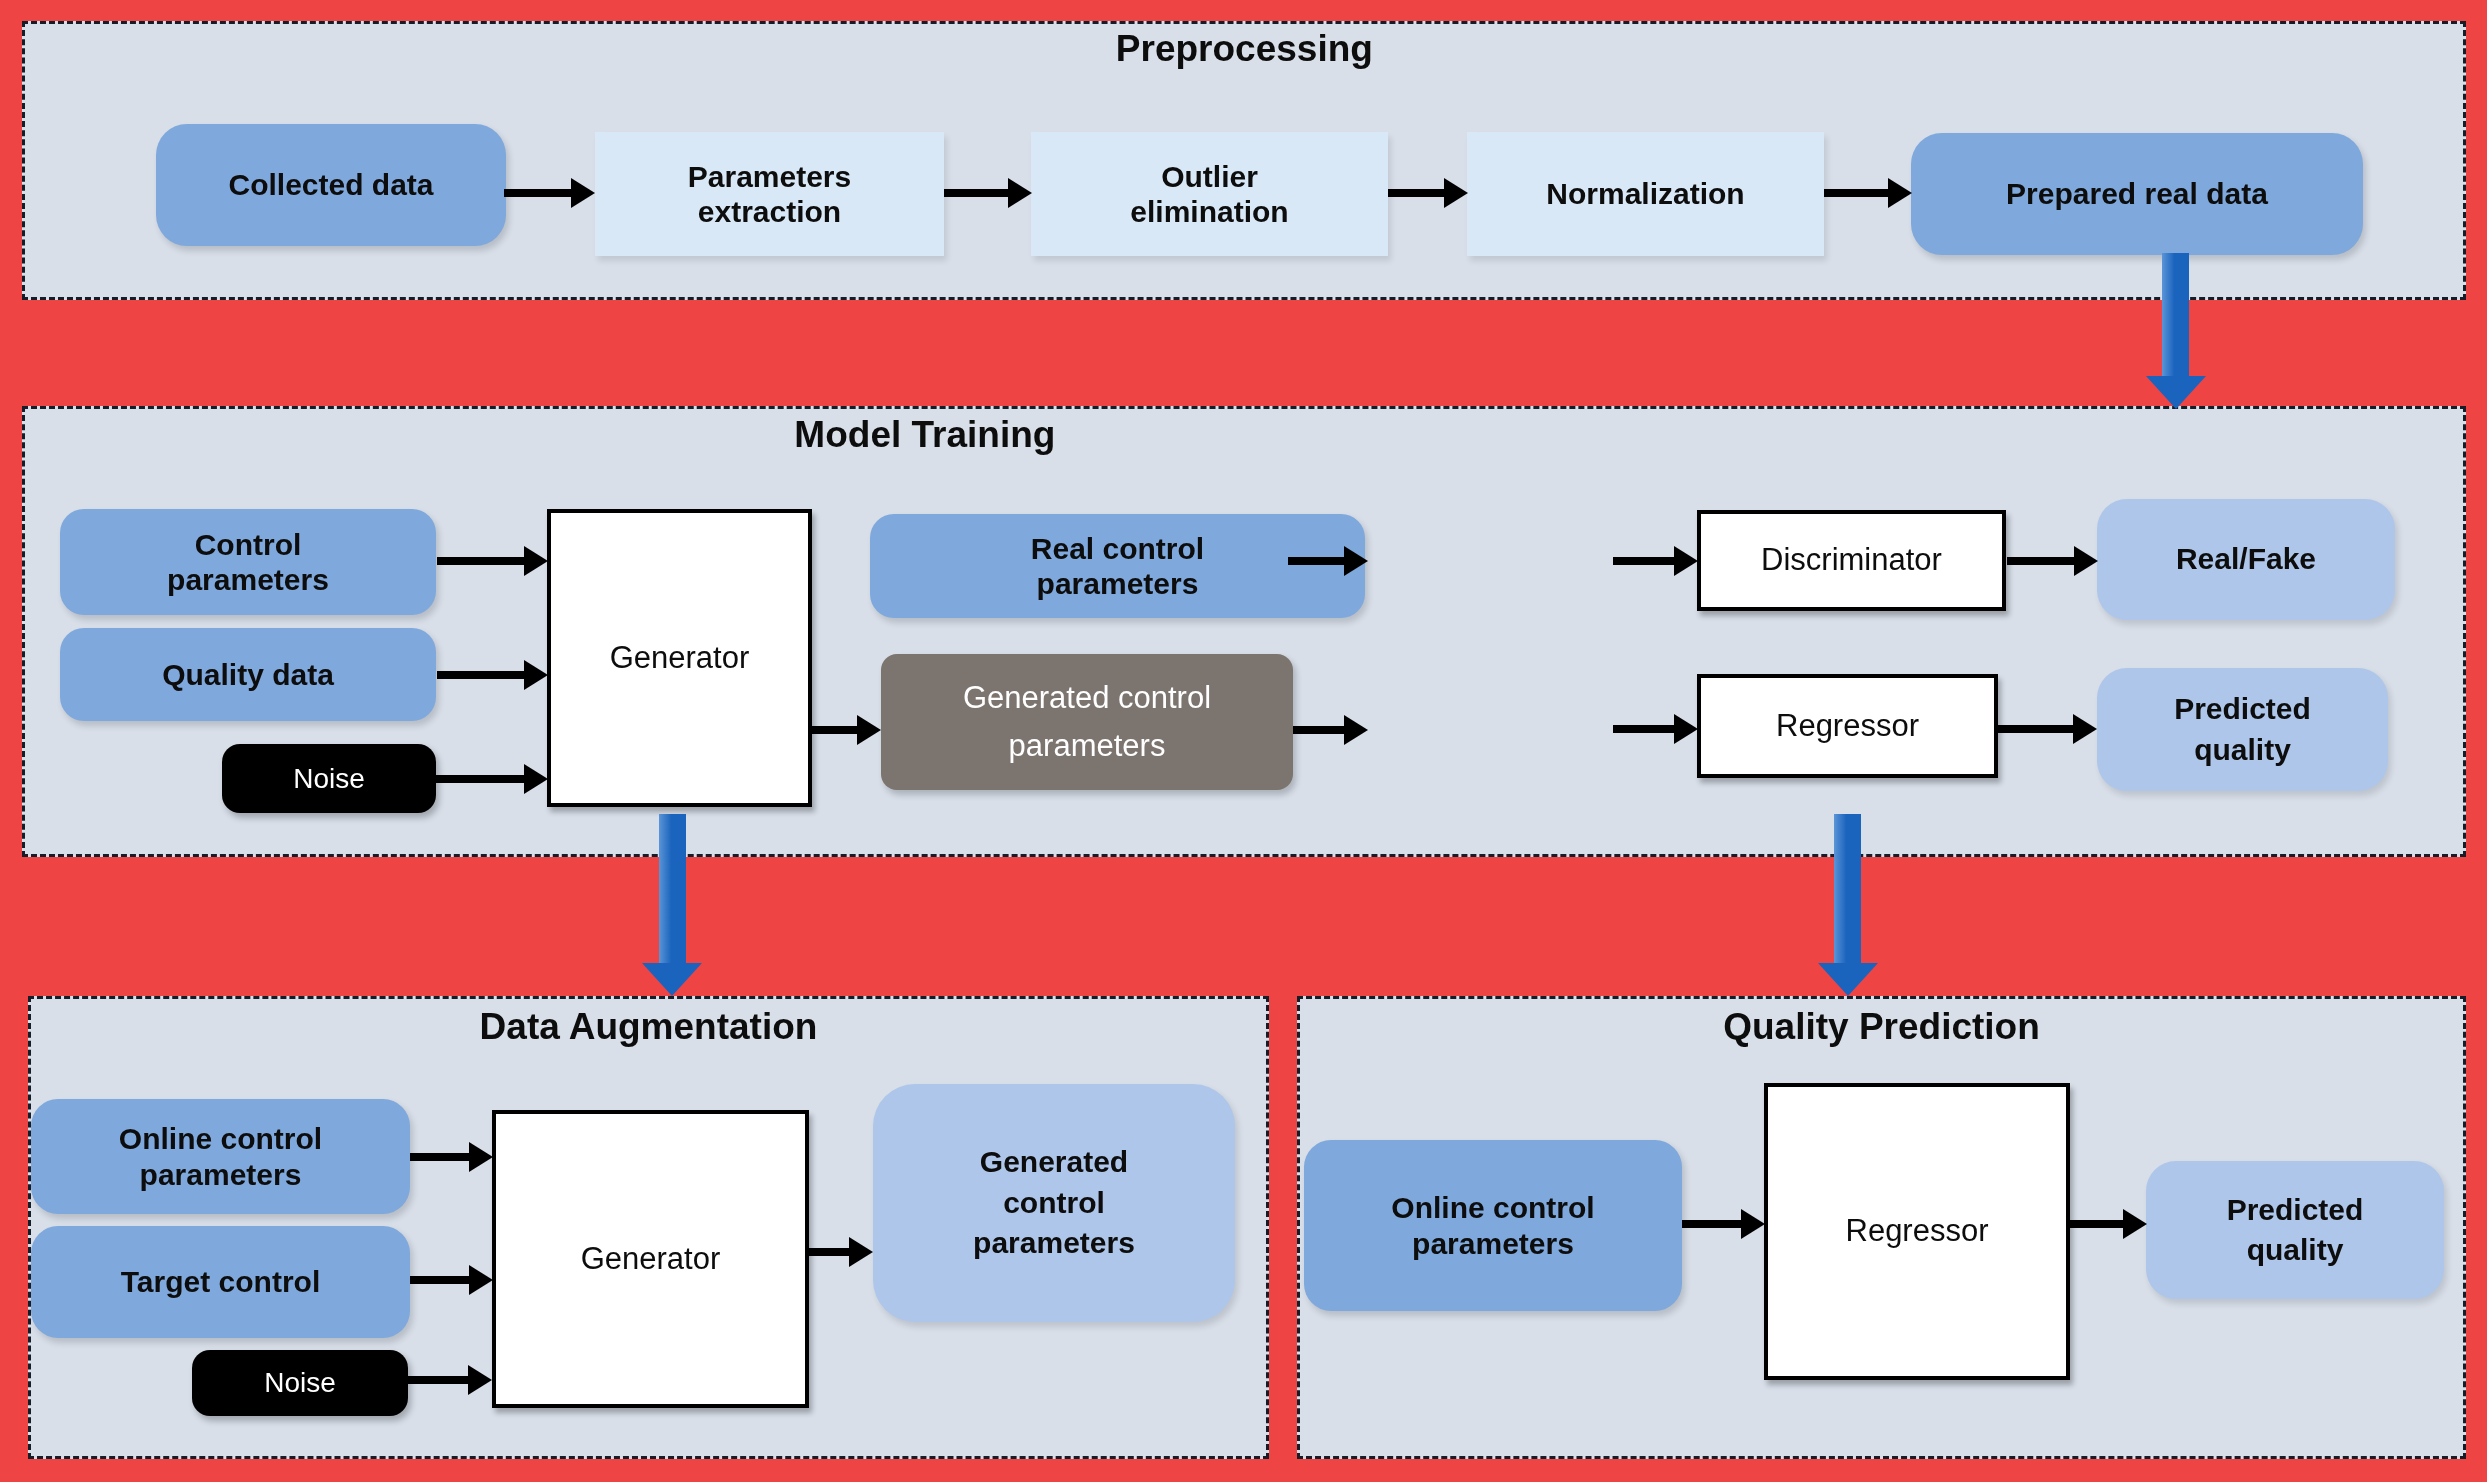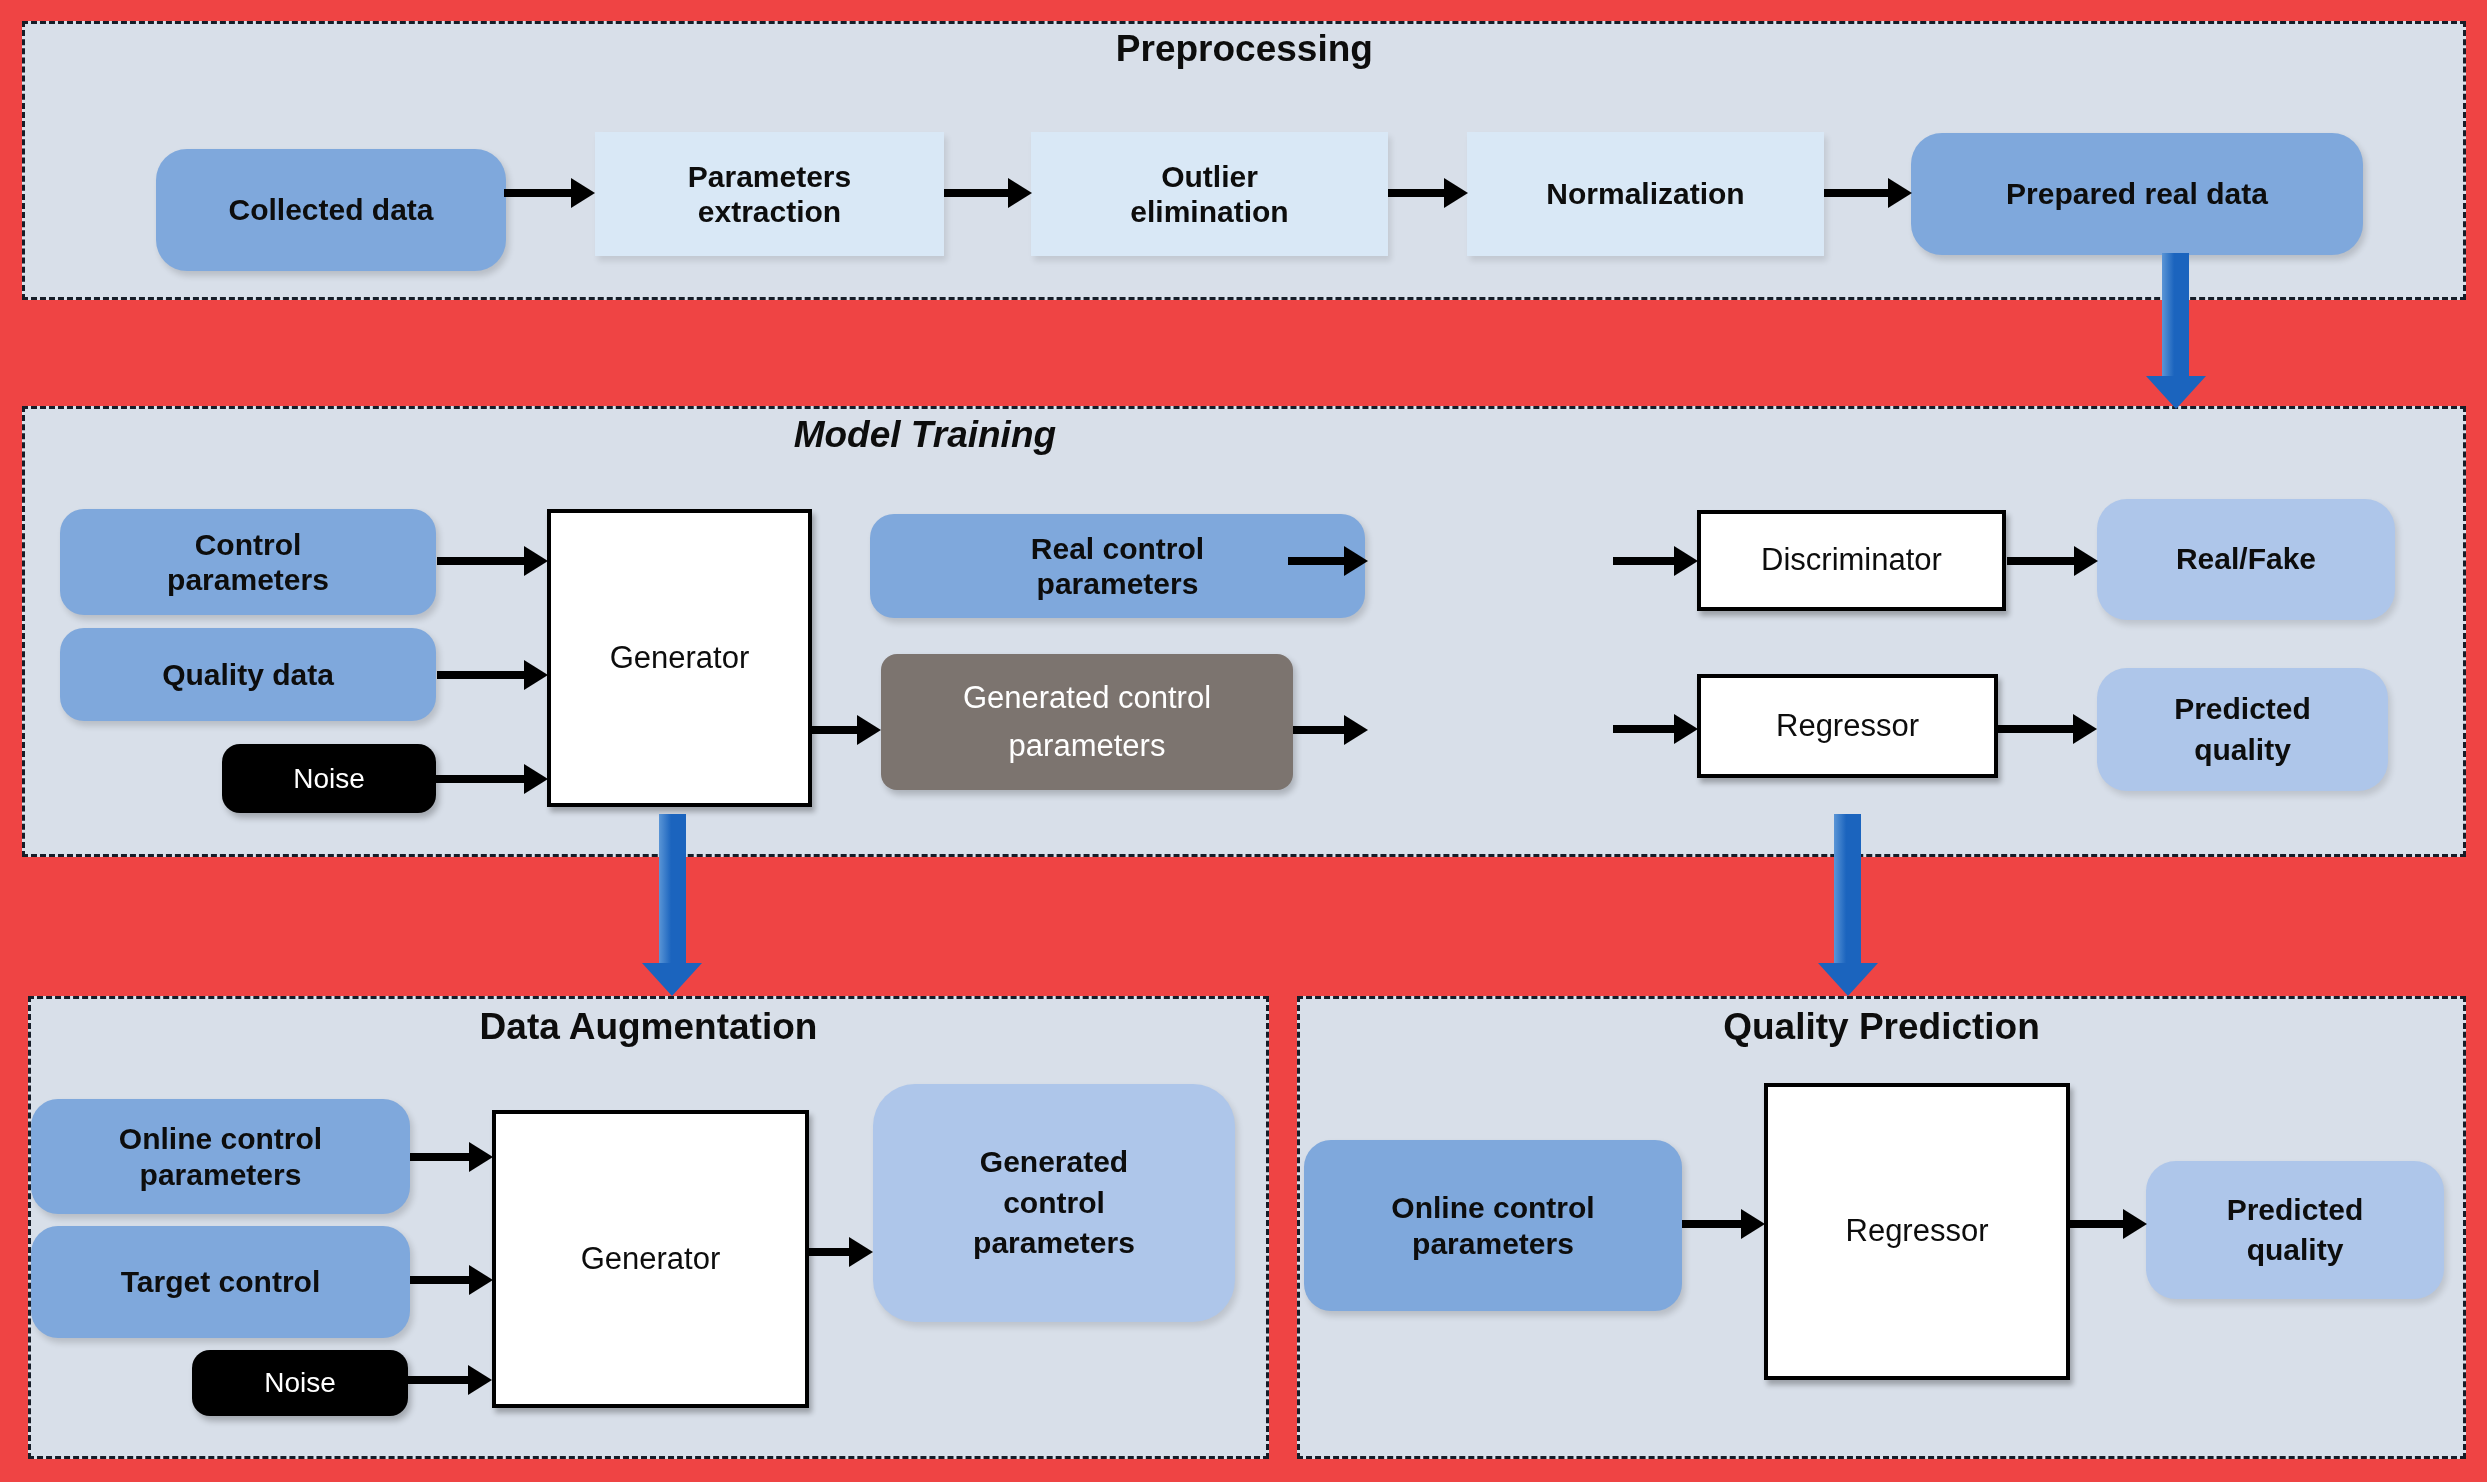--- a/index.html
+++ b/index.html
@@ -39,25 +39,25 @@
 <body>
 
 <div class="canvas">
 
   <div class="panel" style="left:22.4px; top:21px; width:2444px; height:279px;"></div>
   <div class="panel" style="left:22.4px; top:406px; width:2444px; height:451px;"></div>
   <div class="panel" style="left:28px; top:996px; width:1241px; height:463px;"></div>
   <div class="panel" style="left:1297px; top:996px; width:1169px; height:463px;"></div>
 
   <div class="title" style="left:22.4px; top:28px; width:2444px;">Preprocessing</div>
-  <div class="title" style="left:22.4px; top:414px; width:2088px; padding-right:283px;font-style:italic;">Model Training</div>
+  <div class="title" style="left:22.4px; top:414px; width:2088px; padding-right:283px;">Model Training</div>
   <div class="title" style="left:28px; top:1006px; width:1241px;">Data Augmentation</div>
   <div class="title" style="left:1297px; top:1006px; width:1169px;">Quality Prediction</div>
 
-  <div class="box b-med" style="left:156px; top:149px; width:350px; height:122px; border-radius:31px;">Collected data</div>
+  <div class="box b-med" style="left:156px; top:124px; width:350px; height:122px; border-radius:31px;">Collected data</div>
   <div class="box b-light" style="left:595px; top:132px; width:349px; height:124px;">Parameters
 extraction</div>
   <div class="box b-light" style="left:1031px; top:132px; width:357px; height:124px;">Outlier
 elimination</div>
   <div class="box b-light" style="left:1467px; top:132px; width:357px; height:124px;">Normalization</div>
   <div class="box b-med" style="left:1911px; top:133px; width:452px; height:122px; border-radius:31px;">Prepared real data</div>
 
   <div class="harrow" style="left:504px; top:189px; width:68px;"></div>
   <div class="harrow" style="left:944px; top:189px; width:65px;"></div>
   <div class="harrow" style="left:1388px; top:189px; width:57px;"></div>

